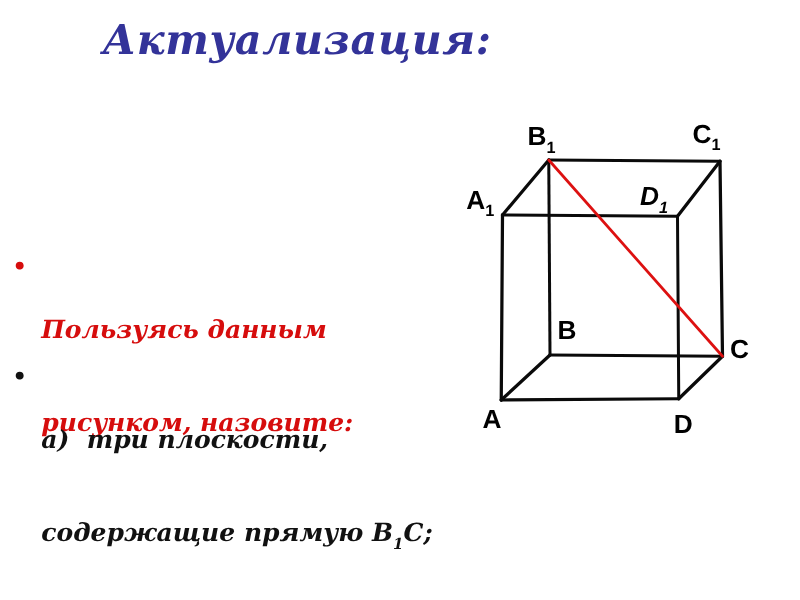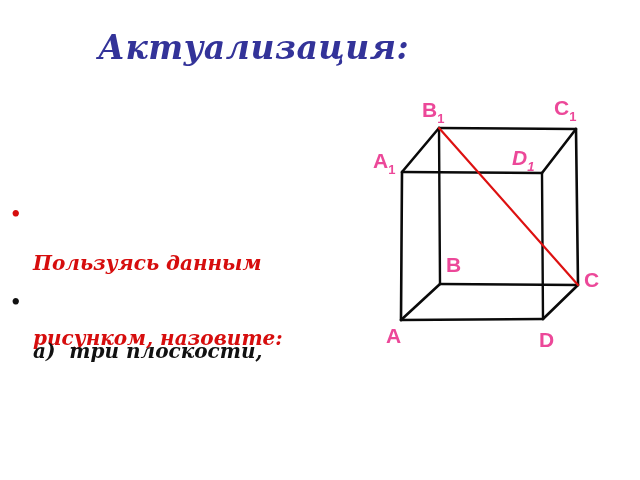--- a/index.html
+++ b/index.html
@@ -8,21 +8,21 @@
     width: 640px;
     height: 480px;
     background: #ffffff;
     overflow: hidden;
     font-family: "DejaVu Serif", "Liberation Serif", serif;
   }
   .title {
     position: absolute;
     left: 82px;
     top: 12px;
-    margin: 16px;
+    margin: 0;
     font-size: 33px;
     font-weight: bold;
     font-style: italic;
     color: #333399;
     letter-spacing: 0.5px;
     white-space: nowrap;
     text-align: right;
   }
   .bullet {
     position: absolute;
@@ -57,21 +57,21 @@
     left: 0; top: 0;
     width: 640px; height: 480px;
     pointer-events: none;
   }
   .vlabel {
     position: absolute;
     font-family: "Liberation Sans", "DejaVu Sans", sans-serif;
     font-weight: bold;
     font-size: 21px;
     line-height: 24px;
-    color: #ec4899;
+    color: #000000;
     white-space: nowrap;
   }
   .vlabel sub {
     font-size: 13px;
     line-height: 0;
     vertical-align: -6px;
   }
   .lbl-a1 { left: 373px; top: 149px; text-align: right; }
   .lbl-b1 { left: 422px; top: 98px; }
   .lbl-c1 { left: 554px; top: 96px; text-align: right; }
@@ -93,20 +93,21 @@
     <div class="bullet-text">
       <div>Пользуясь данным</div>
       <div>рисунком, назовите:</div>
     </div>
   </div>
 
   <div class="bullet bullet-black bullet2">
     <span class="marker">•</span>
     <div class="bullet-text">
       <div>а)  три плоскости,</div>
+      <div><span>содержащие прямую B</span><sub>1</sub><span>C;</span></div>
       
     </div>
   </div>
 
   <svg class="figure-svg" viewBox="0 0 640 480">
 
     <line x1="402" y1="172" x2="439" y2="128" stroke-width="2.6" stroke-linecap="round" stroke="#0a0a0a"></line>
     <line x1="439" y1="128" x2="576" y2="129" stroke-width="2.4" stroke-linecap="round" stroke="#0a0a0a"></line>
     <line x1="576" y1="129" x2="542" y2="173" stroke-width="2.6" stroke-linecap="round" stroke="#0a0a0a"></line>
     <line x1="542" y1="173" x2="402" y2="172" stroke-width="2.4" stroke-linecap="round" stroke="#0a0a0a"></line>

